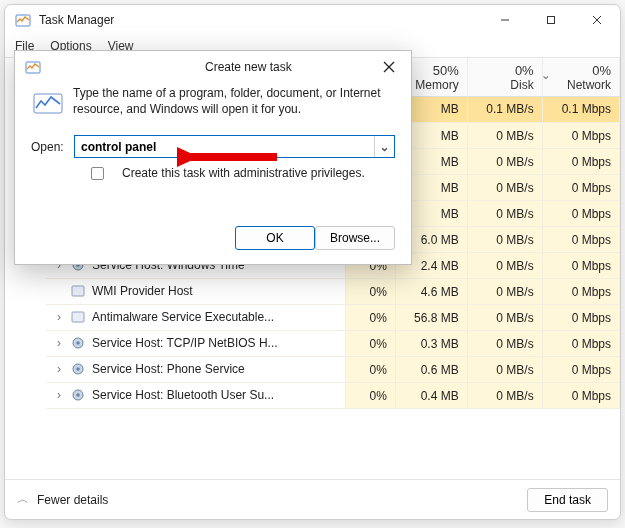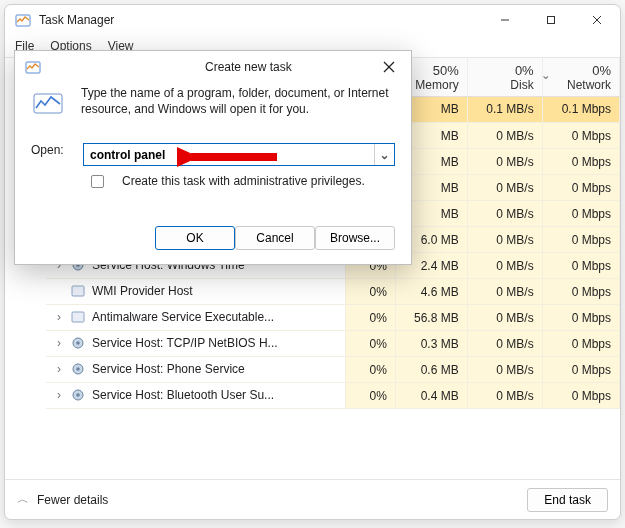--- a/index.html
+++ b/index.html
@@ -125,24 +125,24 @@
     display:flex; flex-direction:column;
   }
   .dlg-title {
     height:32px; display:flex; align-items:center;
     padding:0 10px;
   }
   .dlg-title .app-icon { width:16px;height:16px;margin-right:8px; }
   .dlg-title span { flex:1; }
   .dlg-close { width:24px;height:24px; display:flex;align-items:center;justify-content:center; color:#222; }
   .dlg-body { padding: 2px 16px 0 16px; flex:1; }
-  .dlg-row1 { display:flex; gap:16px; }
+  .dlg-row1 { display:flex; gap:8px; }
   .runicon { width:34px;height:34px; flex:none; display:flex;align-items:center;justify-content:center; }
   .dlg-desc { font-size:12px; line-height:1.35; }
-  .dlg-open-row { display:flex; align-items:flex-start; gap:10px; margin-top:24px; }
+  .dlg-open-row { display:flex; align-items:center; gap:1px; margin-top:16px; }
   .dlg-open-row label { width:42px; }
   .combo {
     flex:1; position:relative;
     border:1px solid #0067c0;
     height:23px;
     display:flex; align-items:center;font-weight:bold;
   }
   .combo input {
     border:none; outline:none; flex:1;
     font: inherit;
@@ -448,21 +448,20 @@
     </div>
 
     <div class="admin-row">
       <span class="chk"></span>
       <span>Create this task with administrative privileges.</span>
     </div>
   </div>
 
   <div class="dlg-btns">
     <button class="btn primary">OK</button>
-    <button class="btn">Cancel</button>
     <button class="btn">Browse...</button>
   </div>
 </div>
 
 <svg class="arrow" width="110" height="40">
   <defs>
     <marker id="ah" markerWidth="12" markerHeight="12" refX="2" refY="6" orient="auto">
       <path d="M12,1 L1,6 L12,11 Z" fill="#e40000"></path>
     </marker>
   </defs>

